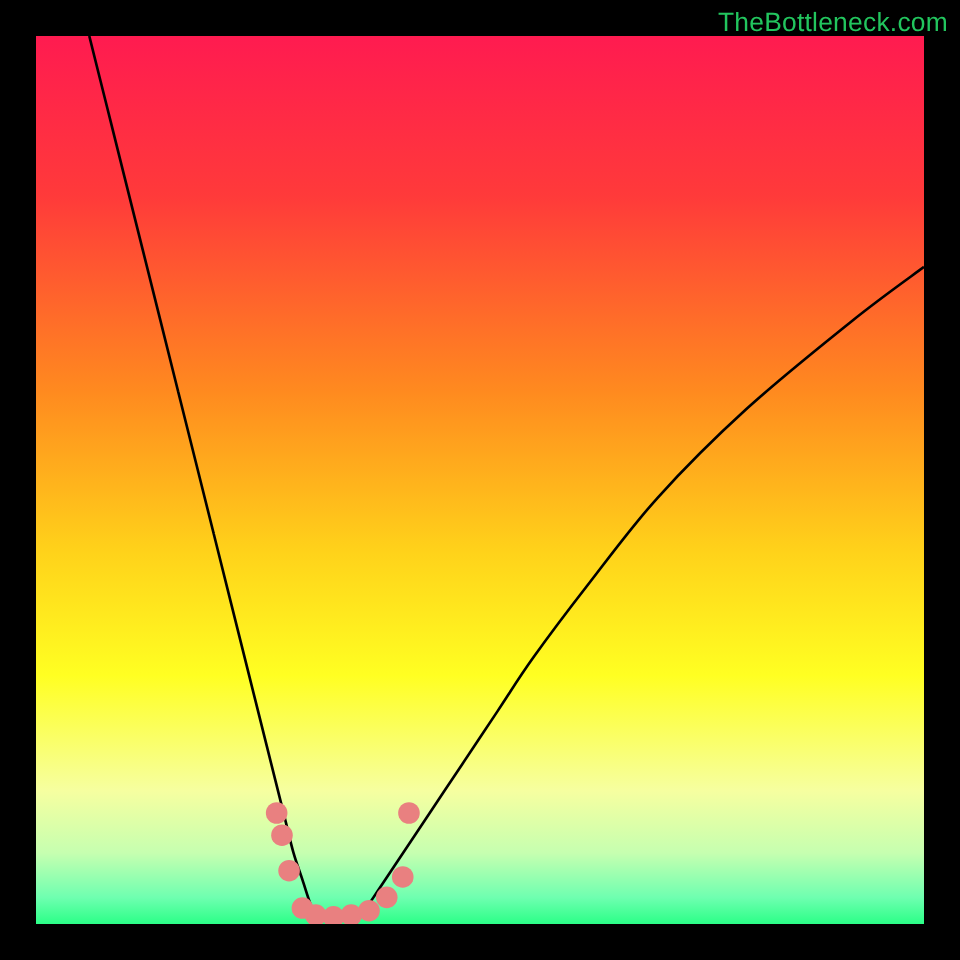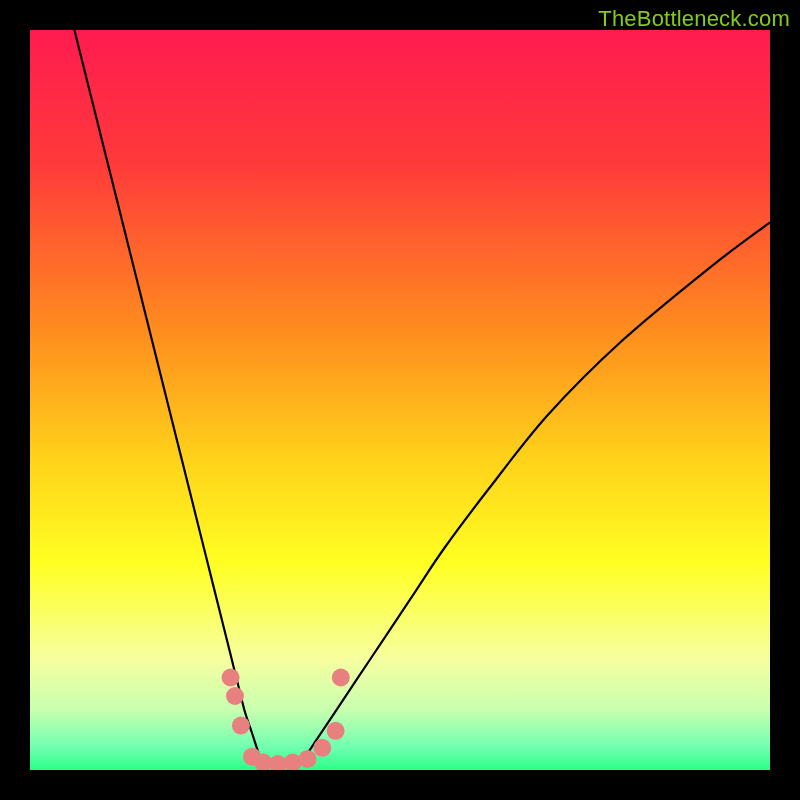--- a/index.html
+++ b/index.html
@@ -23,21 +23,21 @@
     position: absolute;
     left: 0;
     top: 0;
     width: 740px;
     height: 740px;
   }
   .watermark {
     position: absolute;
     top: 6px;
     right: 10px;
-    color: #84cc16;
+    color: #22c55e;
     font-size: 22px;
     letter-spacing: 0.2px;
     font-weight: 500;
     z-index: 50;
   }
   svg {
     display: block;
   }
 </style>
 </head>

